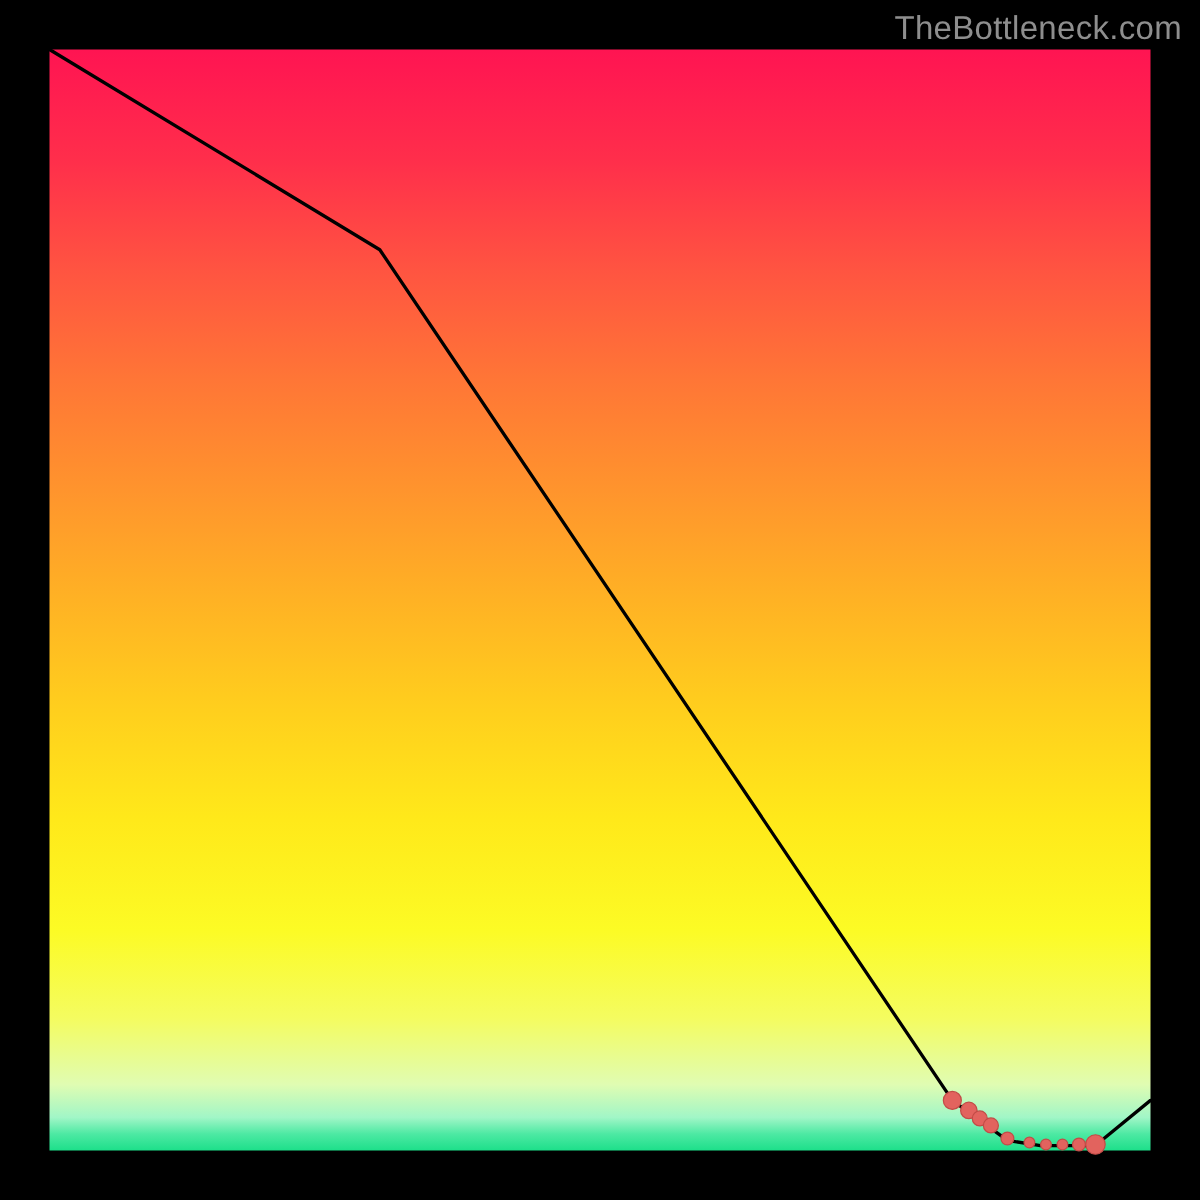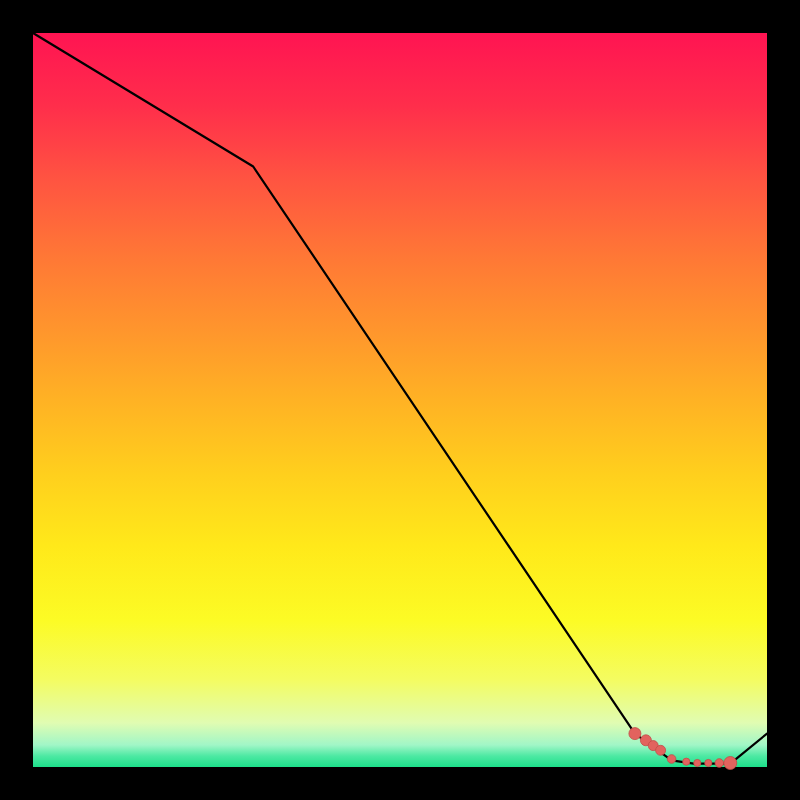--- a/index.html
+++ b/index.html
@@ -77,13 +77,14 @@
         <circle cx="627.6" cy="717.3" r="5.0" fill="#e2635e" stroke="#c24c47" stroke-width="0.8"></circle>
         <circle cx="638.6" cy="726.0" r="4.3" fill="#e2635e" stroke="#c24c47" stroke-width="0.8"></circle>
         <circle cx="653.3" cy="728.7" r="3.6" fill="#e2635e" stroke="#c24c47" stroke-width="0.8"></circle>
         <circle cx="664.3" cy="730.0" r="3.6" fill="#e2635e" stroke="#c24c47" stroke-width="0.8"></circle>
         <circle cx="675.3" cy="730.0" r="3.6" fill="#e2635e" stroke="#c24c47" stroke-width="0.8"></circle>
         <circle cx="686.3" cy="730.0" r="4.3" fill="#e2635e" stroke="#c24c47" stroke-width="0.8"></circle>
         <circle cx="697.3" cy="730.0" r="6.5" fill="#e2635e" stroke="#c24c47" stroke-width="0.8"></circle>
       </g>
   </svg>
 
+  <div class="watermark">TheBottleneck.com</div>
 </div>
 
 </body></html>

